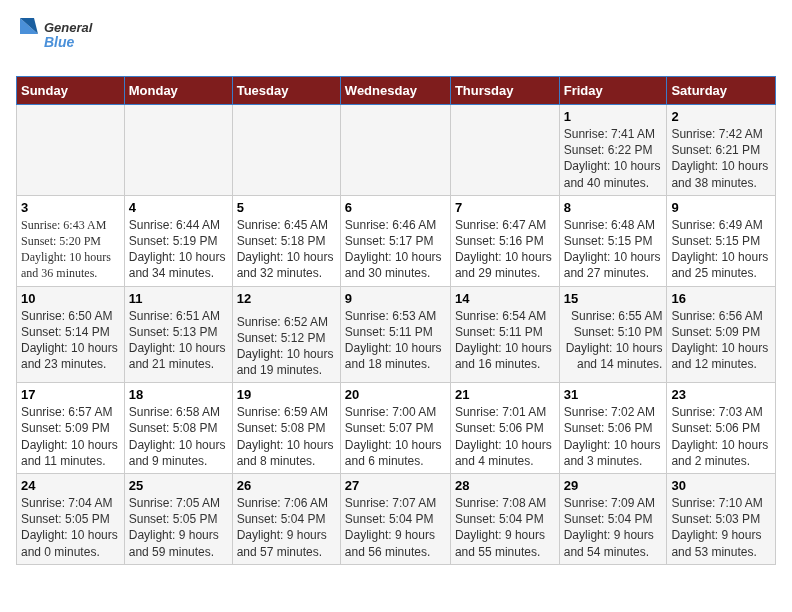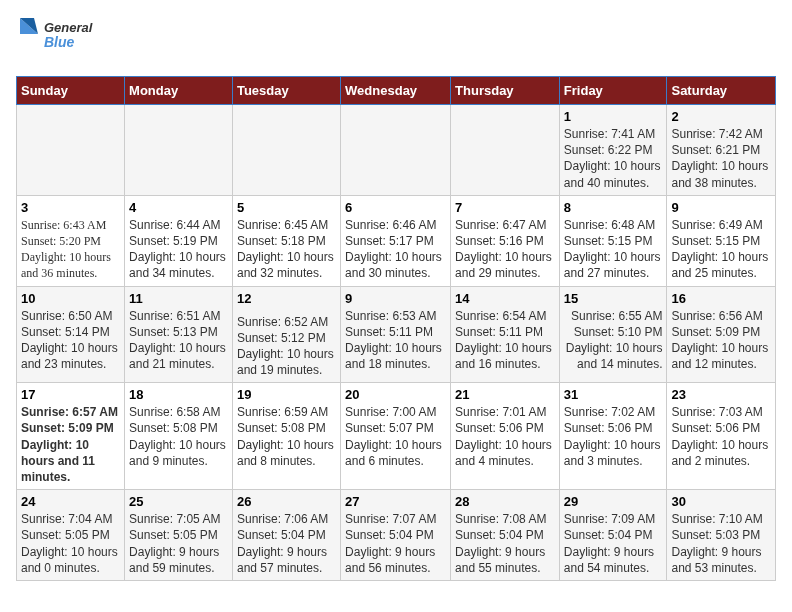--- a/index.html
+++ b/index.html
@@ -211,21 +211,21 @@
         <td>
           <span class="day-num">16</span>
           <div class="day-info" style="white-space: pre-line;">Sunrise: 6:56 AM
 Sunset: 5:09 PM
 Daylight: 10 hours and 12 minutes.</div>
         </td>
       </tr>
       <tr>
         <td>
           <span class="day-num">17</span>
-          <div class="day-info" style="white-space: pre-line; font-weight: bold;">Sunrise: 6:57 AM
+          <div class="day-info" style="white-space: pre-line;">Sunrise: 6:57 AM
 Sunset: 5:09 PM
 Daylight: 10 hours and 11 minutes.</div>
         </td>
         <td>
           <span class="day-num">18</span>
           <div class="day-info" style="white-space: pre-line;">Sunrise: 6:58 AM
 Sunset: 5:08 PM
 Daylight: 10 hours and 9 minutes.</div>
         </td>
         <td>

